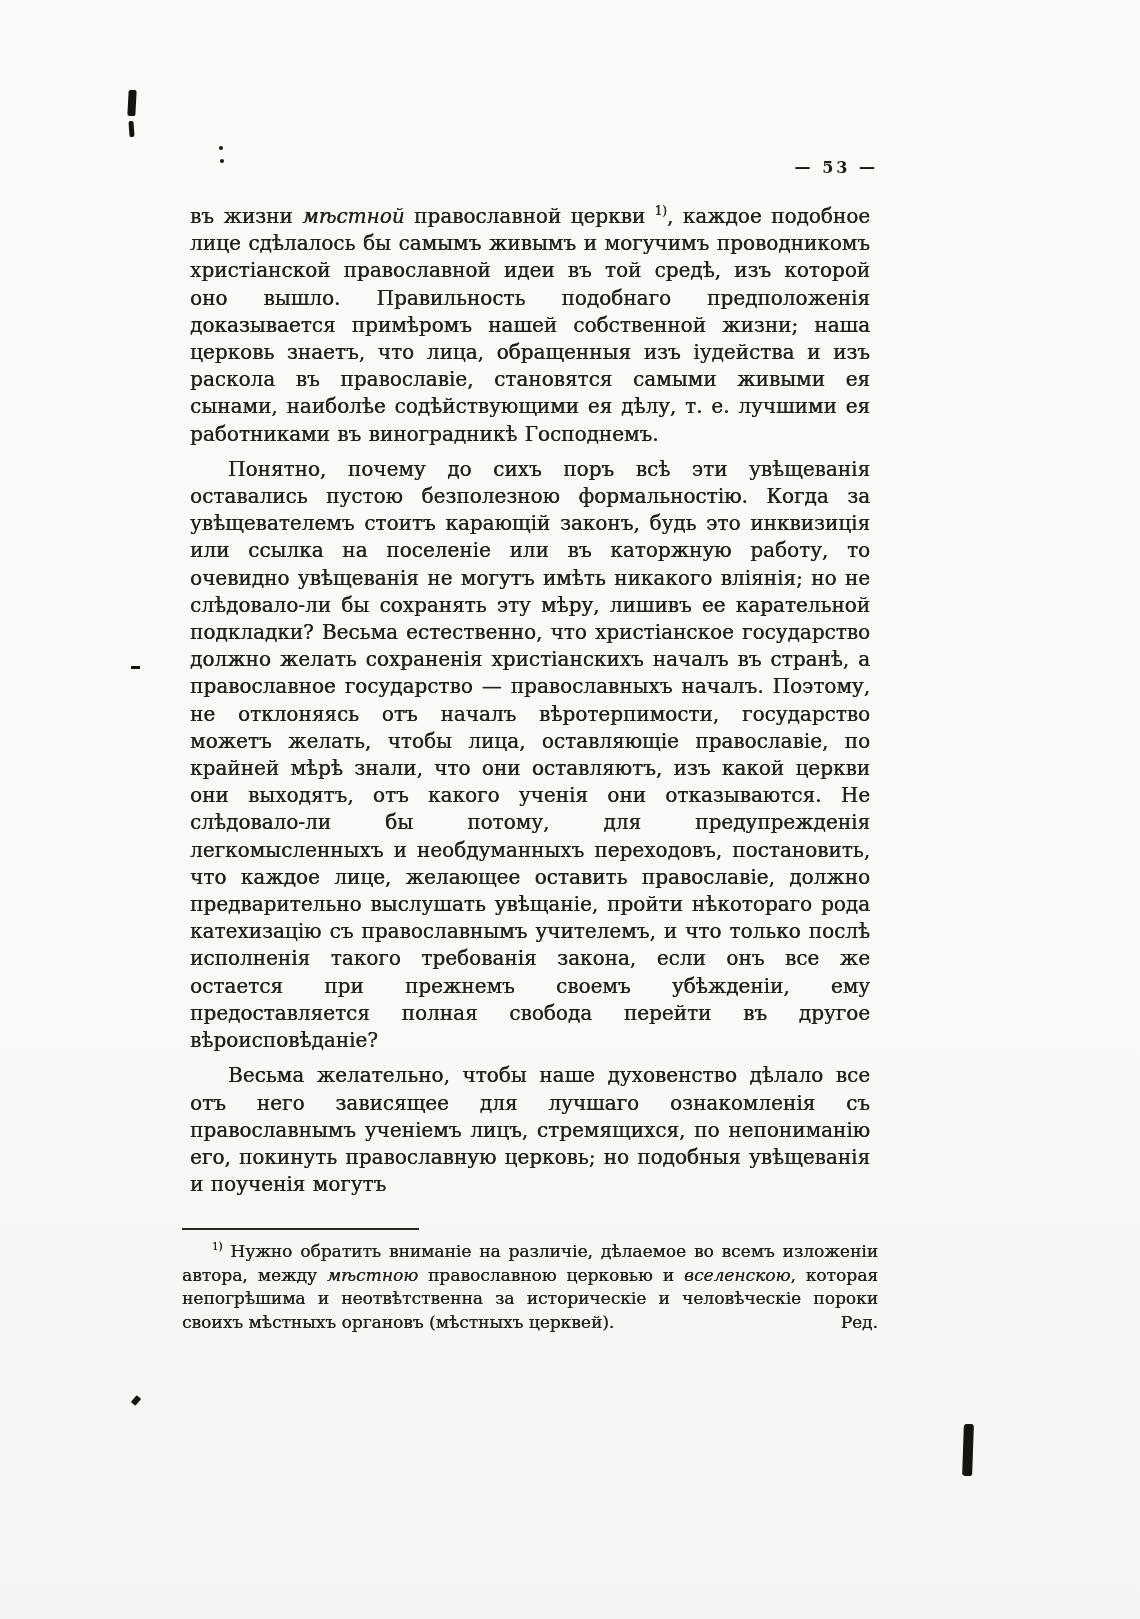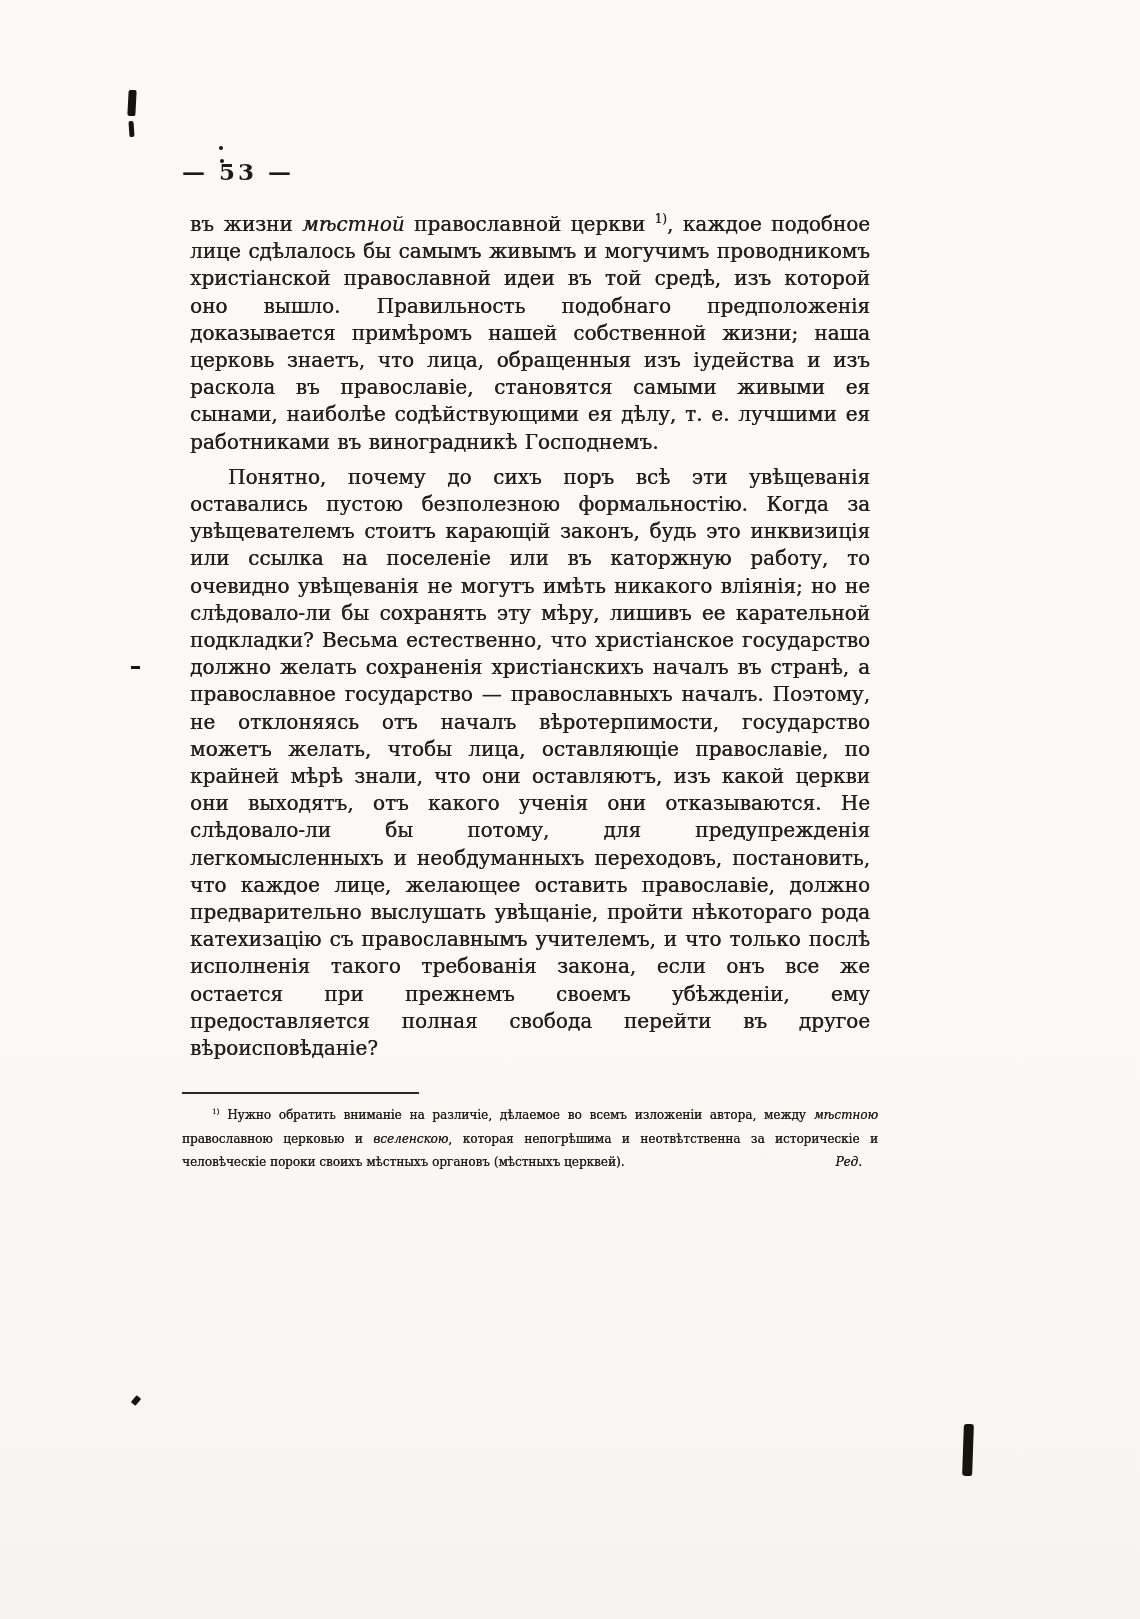--- a/index.html
+++ b/index.html
@@ -12,22 +12,22 @@
     position: absolute; left: 0; top: 0;
     width: 1140px; height: 1619px;
     background: linear-gradient(180deg, #fbfaf7 0%, #faf9f6 60%, #f5f4f0 100%);
     color: #241f1a;
     overflow: hidden;
   }
   .content {
     position: absolute; left: 182px; top: 158px; width: 696px;
   }
   .page-number {
-    text-align: left;
-    font-size: 23px;
+    text-align: right;
+    font-size: 16px;
     font-weight: bold;
     letter-spacing: 3px;
     margin: 0 0 26px 0;
     color: #1f1a15;
   }
   .body-text p.para {
     margin: 8px;
     font-size: 20px;
     line-height: 27.2px;
     text-align: justify;
@@ -36,41 +36,40 @@
   }
   .body-text p.para.indent { text-indent: 38px; }
   .em { font-style: italic; }
   sup {
     font-size: 0.6em;
     vertical-align: super;
     line-height: 0;
   }
   .footnote-block {
     margin-top: 30px;
-    font-size: 12px;
+    font-size: 17px;
     line-height: 23.5px;
   }
   .footnote-rule {
     width: 237px;
     border: none;
     border-top: 2px solid #2b2621;
     margin: 0 0 10px 0;
   }
   .footnote-text {
     margin: 0;
     text-align: justify;
     text-indent: 30px;
     position: relative;
     text-shadow: 0.25px 0 0 currentColor;
   }
   .footnote-sig {
     position: absolute;
-    right: 16px;
+    right: 0;
     bottom: 0;
-    font-style: italic;
   }
   
   .artifact { position: absolute; background: #17130e; }
   .a1 { left: 128px; top: 90px;  width: 8px;  height: 26px; transform: rotate(3deg);  border-radius: 2px; }
   .a2 { left: 129px; top: 121px; width: 5px;  height: 16px; transform: rotate(-4deg); border-radius: 2px; }
   .a3 { left: 219px; top: 146px; width: 4px;  height: 4px;  border-radius: 50%;
         box-shadow: 1px 13px 0 0 #17130e; background: #17130e; }
   .a4 { left: 963px; top: 1424px; width: 10px; height: 52px; transform: rotate(2deg); border-radius: 3px; }
   .a5 { left: 131px; top: 666px; width: 9px;  height: 3px; }
   .a6 { left: 133px; top: 1396px; width: 6px; height: 9px; transform: rotate(40deg); border-radius: 1px; }
@@ -87,20 +86,21 @@
   <div class="artifact a5"></div>
   <div class="artifact a6"></div>
 
   <div class="content">
 
     <div class="page-number">— 53 —</div>
 
     <div class="body-text">
         <p class="para"><span>въ жизни </span><span class="em">мѣстной</span><span> православной церкви </span><sup>1)</sup><span>, каждое подобное лице сдѣлалось бы самымъ живымъ и могучимъ проводникомъ христіанской православной идеи въ той средѣ, изъ которой оно вышло. Правильность подобнаго предположенія доказывается примѣромъ нашей собственной жизни; наша церковь знаетъ, что лица, обращенныя изъ іудейства и изъ раскола въ православіе, становятся самыми живыми ея сынами, наиболѣе содѣйствующими ея дѣлу, т. е. лучшими ея работниками въ виноградникѣ Господнемъ.</span></p>
         <p class="para indent"><span>Понятно, почему до сихъ поръ всѣ эти увѣщеванія оставались пустою безполезною формальностію. Когда за увѣщевателемъ стоитъ карающій законъ, будь это инквизиція или ссылка на поселеніе или въ каторжную работу, то очевидно увѣщеванія не могутъ имѣть никакого вліянія; но не слѣдовало-ли бы сохранять эту мѣру, лишивъ ее карательной подкладки? Весьма естественно, что христіанское государство должно желать сохраненія христіанскихъ началъ въ странѣ, а православное государство — православныхъ началъ. Поэтому, не отклоняясь отъ началъ вѣротерпимости, государство можетъ желать, чтобы лица, оставляющіе православіе, по крайней мѣрѣ знали, что они оставляютъ, изъ какой церкви они выходятъ, отъ какого ученія они отказываются. Не слѣдовало-ли бы потому, для предупрежденія легкомысленныхъ и необдуманныхъ переходовъ, постановить, что каждое лице, желающее оставить православіе, должно предварительно выслушать увѣщаніе, пройти нѣкотораго рода катехизацію съ православнымъ учителемъ, и что только послѣ исполненія такого требованія закона, если онъ все же остается при прежнемъ своемъ убѣжденіи, ему предоставляется полная свобода перейти въ другое вѣроисповѣданіе?</span></p>
+        <p class="para indent"><span>Весьма желательно, чтобы наше духовенство дѣлало все отъ него зависящее для лучшаго ознакомленія съ православнымъ ученіемъ лицъ, стремящихся, по непониманію его, покинуть православную церковь; но подобныя увѣщеванія и поученія могутъ</span></p>
       </div>
 
     <div class="footnote-block">
       <hr class="footnote-rule">
       <p class="footnote-text"><sup>1)</sup><span> Нужно обратить вниманіе на различіе, дѣлаемое во всемъ изложеніи автора, между </span><span class="em">мѣстною</span><span> православною церковью и </span><span class="em">вселенскою</span><span>, которая непогрѣшима и неотвѣтственна за историческіе и человѣческіе пороки своихъ мѣстныхъ органовъ (мѣстныхъ церквей).</span><span class="footnote-sig">Ред.</span></p>
     </div>
 
   </div>
 </div>
 

